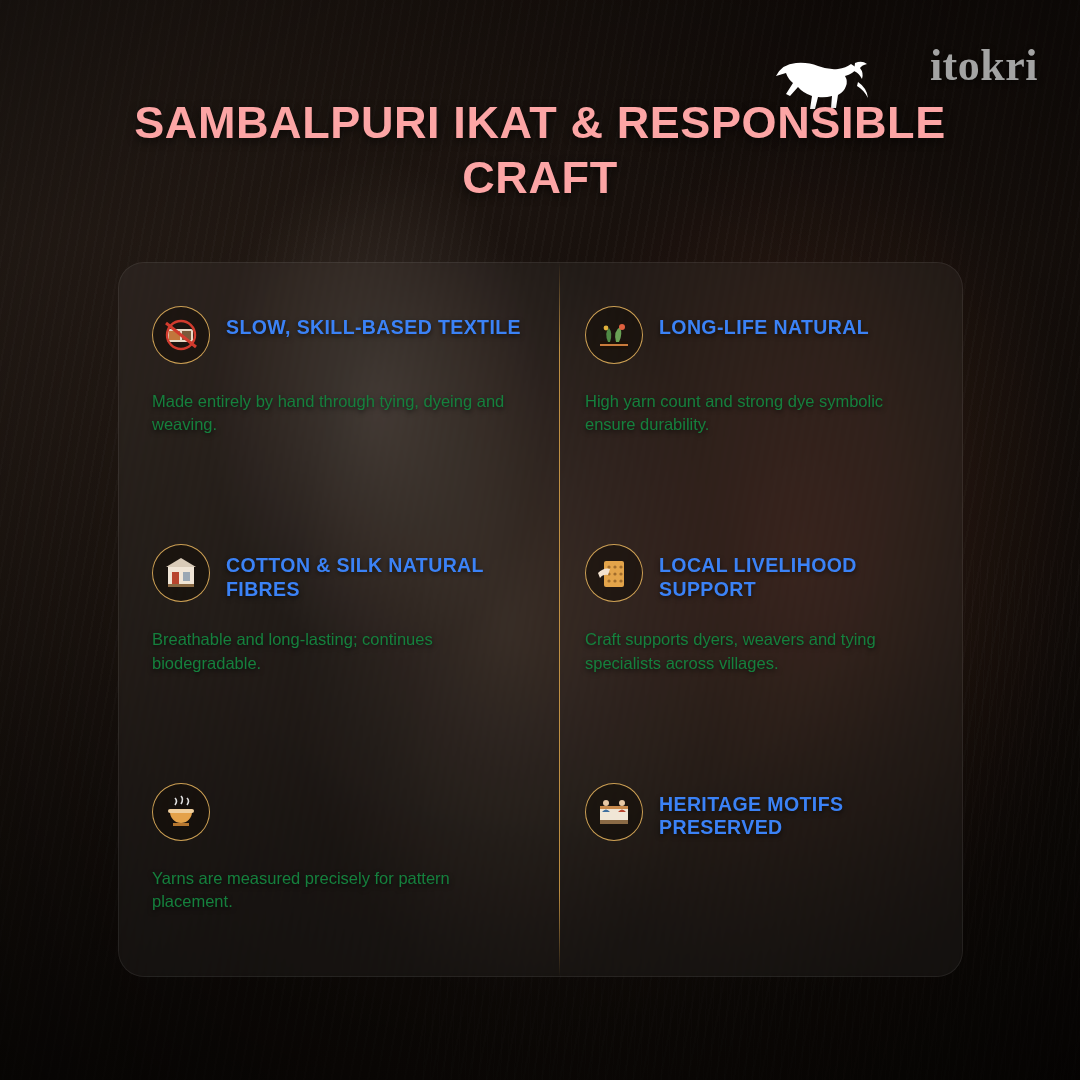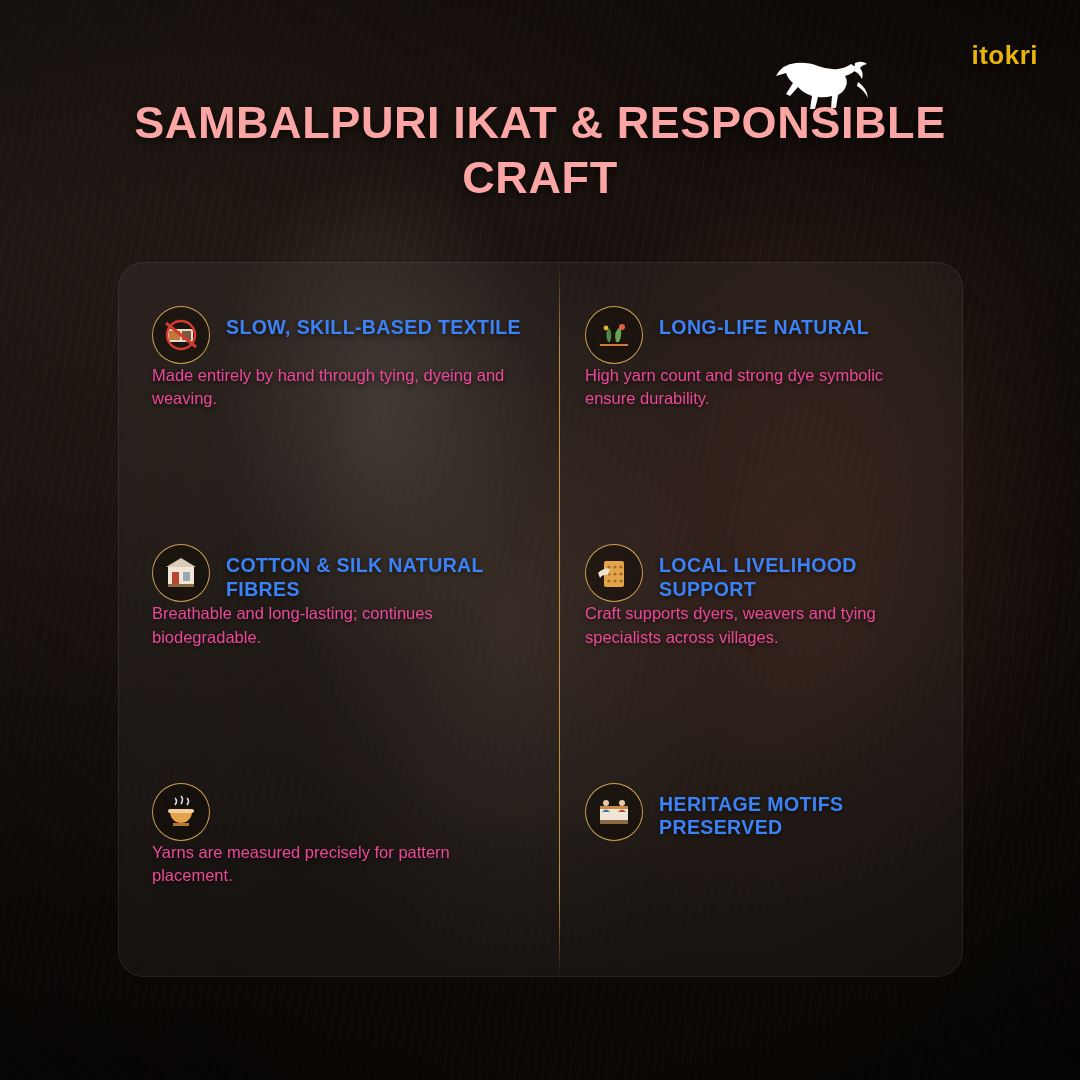--- a/index.html
+++ b/index.html
@@ -48,23 +48,23 @@
   .bg-weave {
     position: absolute; left: 420px; top: 560px; width: 660px; height: 520px;
     background: repeating-linear-gradient(92deg,
       rgba(255,255,255,0.06) 0 1px, rgba(0,0,0,0) 1px 7px);
     opacity: .7;
   }
 
   
   .logo {
     position: absolute; right: 42px; top: 40px;
-    font-family: Liberation Sans, sans-serif;
-    font-weight: 700; font-size: 26px; letter-spacing: 0.5px;
-    color: #eab308;
+    font-family: Liberation Serif, serif;
+    font-weight: 700; font-size: 44px; letter-spacing: 0.5px;
+    color: #a3a3a3;
     text-shadow: 0 2px 6px rgba(0,0,0,.6);
   }
 
   .bull {
     position: absolute; left: 762px; top: 46px; width: 110px; height: 74px;
   }
 
   .title {
     position: absolute; left: 0; right: 0; top: 96px;
     text-align: center;
@@ -125,21 +125,22 @@
     font-size: 19.5px;
     line-height: 1.22;
     letter-spacing: 0.4px;
     padding-top: 10px;
     max-width: 300px;
     text-shadow: 0 2px 5px rgba(0,0,0,.6);
   }
   .cell.right .cell-title { max-width: 290px; }
 
   .cell-body {
-    color: #ec4899;
+    margin-top: 26px;
+    color: #15803d;
     font-size: 16.5px;
     line-height: 1.42;
     max-width: 372px;
     text-shadow: 0 2px 5px rgba(0,0,0,.7);
   }
   .cell.right .cell-body { max-width: 350px; }
 </style>
 </head>
 <body>
 

